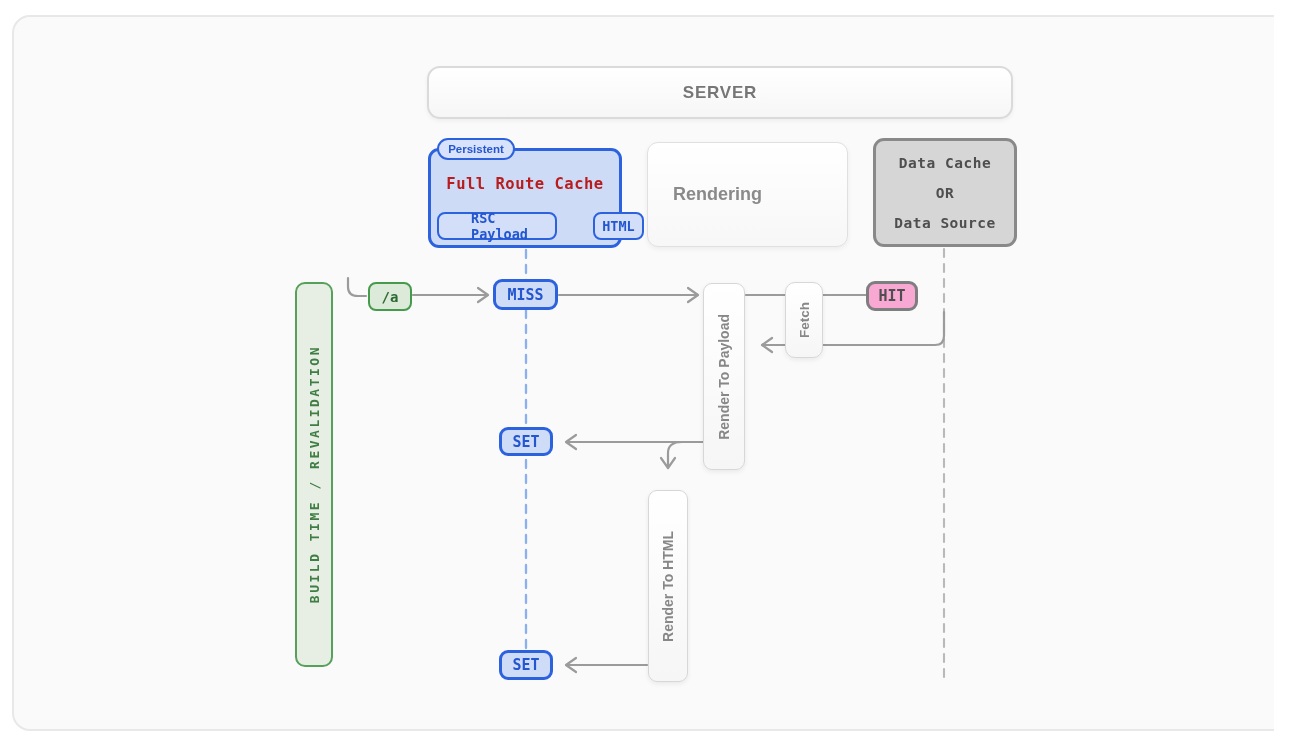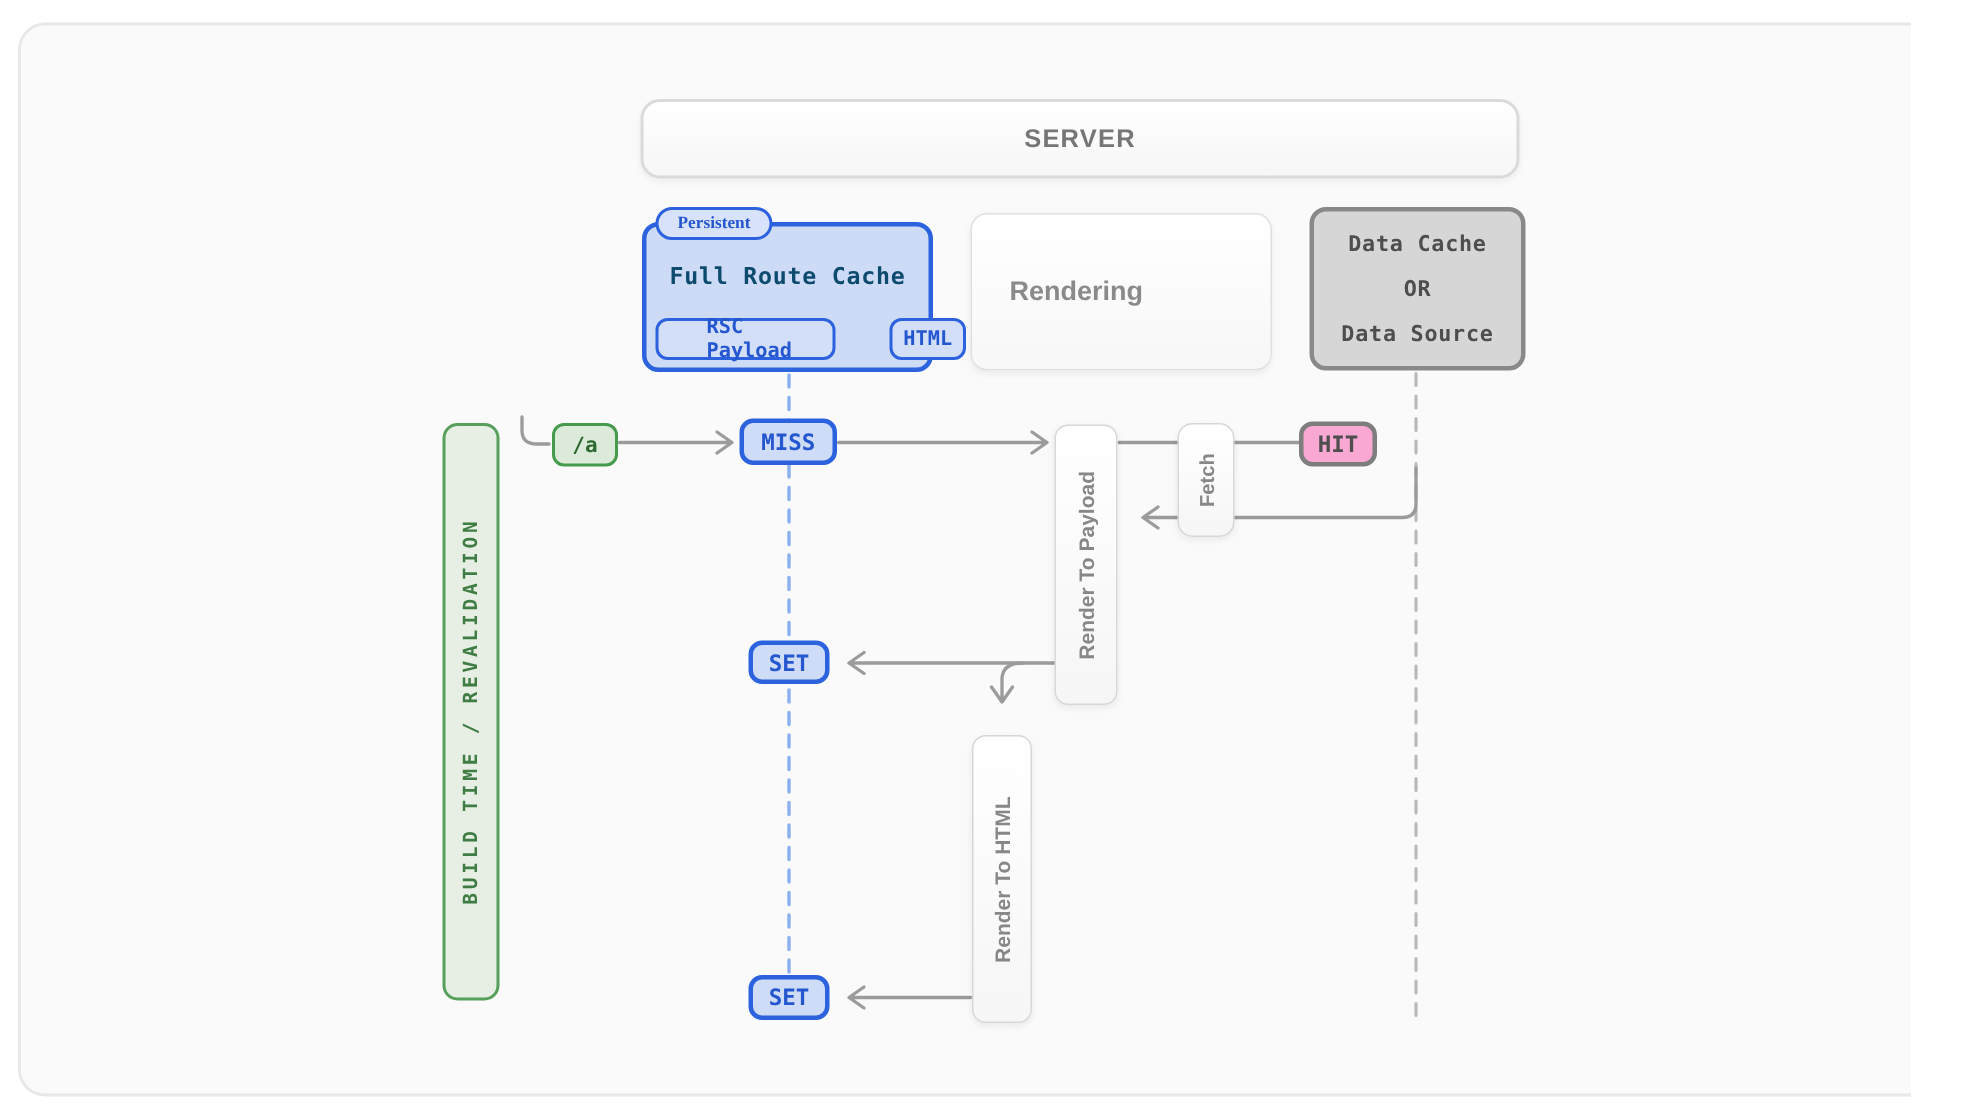--- a/index.html
+++ b/index.html
@@ -18,25 +18,25 @@
   
   .server-box { left:427px; top:66px; width:586px; height:53px;
     background:linear-gradient(#ffffff,#f6f6f6); border:2px solid #dadada; border-radius:13px;
     display:flex; align-items:center; justify-content:center;
     box-shadow:0 2px 4px rgba(0,0,0,0.05); }
   .server-box span { color:#767676; font-weight:bold; font-size:17px; letter-spacing:0.8px; }
 
   .frc-box { left:428px; top:148px; width:194px; height:100px;
     background:#cedbf7; border:3px solid #2c62dd; border-radius:11px; z-index:2; }
   .frc-title { position:absolute; left:0; right:0; top:24px; text-align:center;
-    color:#0c4a6e; font-size:15.5px; letter-spacing:0.5px; }
+    color:#b91c1c; font-size:15.5px; letter-spacing:0.5px; }
   .badge { left:437px; top:138px; width:78px; height:22px; z-index:3;
     background:#d8e2fa; border:2.5px solid #2c62dd; border-radius:12px;
     display:flex; align-items:center; justify-content:center; }
-  .badge span { color:#2356cf; font-size:11.5px; font-weight:bold;font-family:Liberation Serif, serif; }
+  .badge span { color:#2356cf; font-size:11.5px; font-weight:bold; }
   .chip-rsc { left:437px; top:212px; width:120px; height:28px; z-index:3;padding-left:32px; }
   .chip-html { left:562px; top:212px; width:51px; height:28px; z-index:3;margin-left:31px; }
   .blue-subchip { background:#d3dff9; border:2.5px solid #2c62dd; border-radius:8px;
     display:flex; align-items:center; justify-content:center;
     color:#2356cf; font-size:13.5px; }
 
   .rendering-box { left:647px; top:142px; width:201px; height:105px;
     background:linear-gradient(#ffffff,#f7f7f7); border:1.5px solid #e0e0e0; border-radius:11px;
     display:flex; align-items:center; box-shadow:0 2px 5px rgba(0,0,0,0.06); }
   .rendering-box span { color:#8a8a8a; font-weight:bold; font-size:18px; padding-left:25px; }

